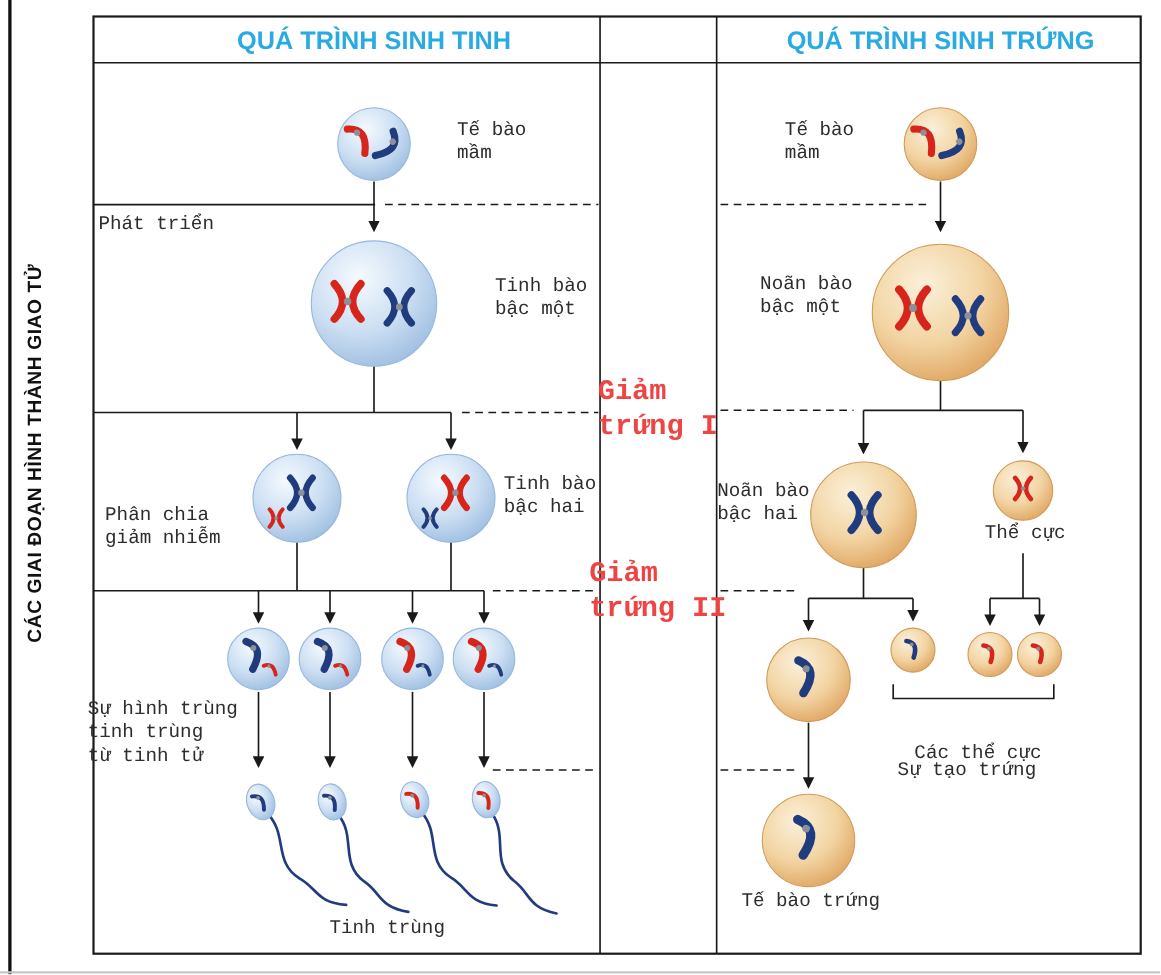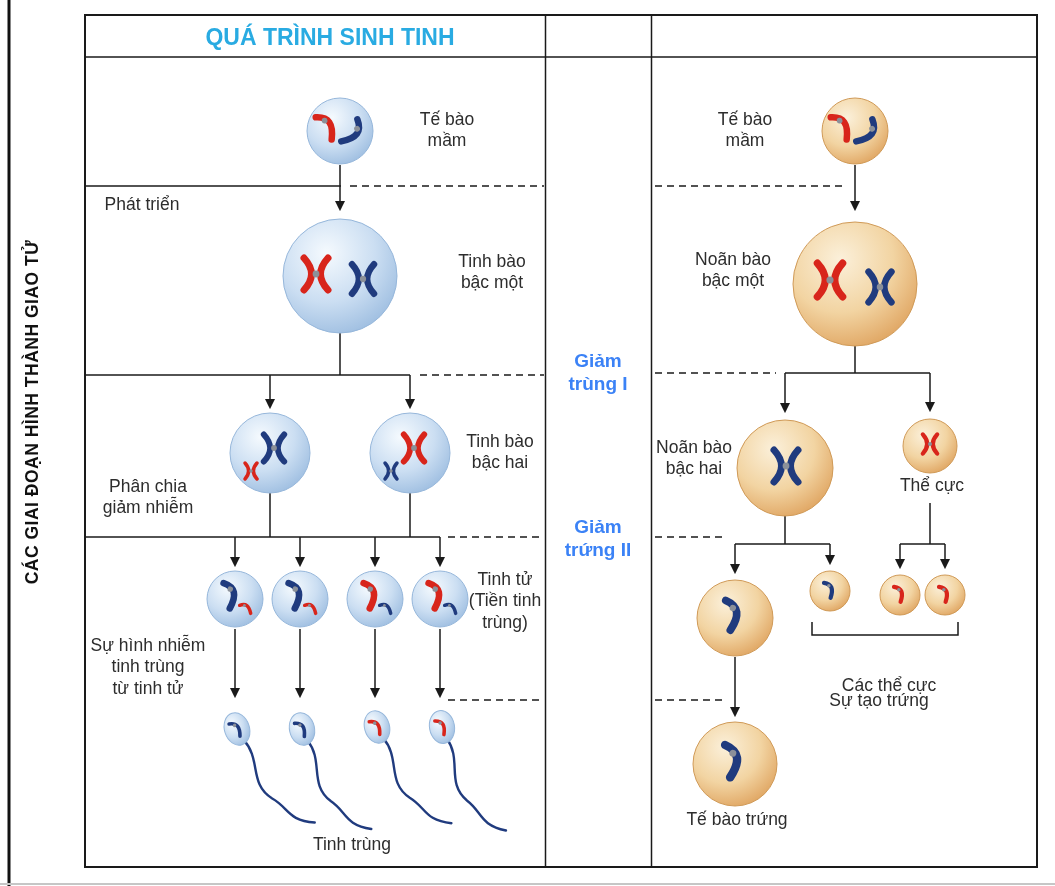--- a/index.html
+++ b/index.html
@@ -18,27 +18,27 @@
   .cellO { fill:url(#gOrange); stroke:#D09A57; stroke-width:1; }
 
   .chr { fill:none; stroke-linecap:round; }
   .chr-red  { stroke:var(--chromosome-red,#D8251B); }
   .chr-blue { stroke:var(--chromosome-blue,#203B7E); }
   .centromere { fill:#8B9099; }
   .tail { fill:none; stroke:var(--chromosome-blue,#203B7E); stroke-width:2.4; stroke-linecap:round; }
 
   .lbl {
     position:absolute; transform:translate(-50%,-50%);
-    text-align:center; color:#2d2d2d; font-size:17.5px; line-height:1.22; white-space:nowrap;
+    color:#2d2d2d; font-size:17.5px; line-height:1.22; white-space:nowrap;font-family:Liberation Mono, monospace;
   }
   .lbl .ln { display:block; }
-  .mid { font-weight:bold; color:#3b82f6; font-size:19px; }
+  .mid { font-weight:bold; color:#ef4444; font-size:26px; }
   .hdr {
     position:absolute; transform:translate(-50%,-50%);
-    font-weight:bold; font-size:23px; color:var(--header-text,#29ABE2); white-space:nowrap;
+    font-weight:bold; font-size:23px; color:var(--header-text,#29ABE2); white-space:nowrap;margin-left:10px;
   }
   .side-label {
     position:absolute; left:32px; top:412px;
     transform:translate(-50%,-50%) rotate(-90deg);
     font-weight:bold; font-size:17.5px; letter-spacing:0.5px;
     color:#111111; white-space:nowrap;
   }
 </style>
 </head>
 <body>
@@ -231,54 +231,50 @@
       <g>
         <circle class="cellO" cx="735" cy="764" r="42"></circle>
         <use href="#chrS" class="chr chr-blue" stroke-width="7" transform="translate(733,762) scale(1.2) rotate(15)"></use>
       </g>
     </g>
   </svg>
 
   <div class="side-label">CÁC GIAI ĐOẠN HÌNH THÀNH GIAO TỬ</div>
 
   <div class="hdr" style="left:330px; top:37px">QUÁ TRÌNH SINH TINH</div>
+  <div class="hdr" style="left:845px; top:37px">QUÁ TRÌNH SINH TRỨNG</div>
 
   <div class="lbl mid" style="left:598px; top:372px">
     <span class="ln">Giảm</span>
-    <span class="ln">trùng I</span>
+    <span class="ln">trứng I</span>
   </div>
   <div class="lbl mid" style="left:598px; top:538px">
     <span class="ln">Giảm</span>
     <span class="ln">trứng II</span>
   </div>
 
   <div class="lbl" style="left:447px; top:130px">
     <span class="ln">Tế bào</span>
     <span class="ln">mầm</span>
   </div>
   <div class="lbl" style="left:142px; top:205px">Phát triển</div>
   <div class="lbl" style="left:492px; top:272px">
     <span class="ln">Tinh bào</span>
     <span class="ln">bậc một</span>
   </div>
   <div class="lbl" style="left:500px; top:452px">
     <span class="ln">Tinh bào</span>
     <span class="ln">bậc hai</span>
   </div>
-  <div class="lbl" style="left:148px; top:497px">
+  <div class="lbl" style="left:148px; top:480px">
     <span class="ln">Phân chia</span>
     <span class="ln">giảm nhiễm</span>
   </div>
-  <div class="lbl" style="left:505px; top:601px">
-    <span class="ln">Tinh tử</span>
-    <span class="ln">(Tiền tinh</span>
-    <span class="ln">trùng)</span>
-  </div>
   <div class="lbl" style="left:148px; top:667px">
-    <span class="ln">Sự hình nhiễm</span>
+    <span class="ln">Sự hình trùng</span>
     <span class="ln">tinh trùng</span>
     <span class="ln">từ tinh tử</span>
   </div>
   <div class="lbl" style="left:352px; top:845px">Tinh trùng</div>
 
   <div class="lbl" style="left:745px; top:130px">
     <span class="ln">Tế bào</span>
     <span class="ln">mầm</span>
   </div>
   <div class="lbl" style="left:733px; top:270px">

